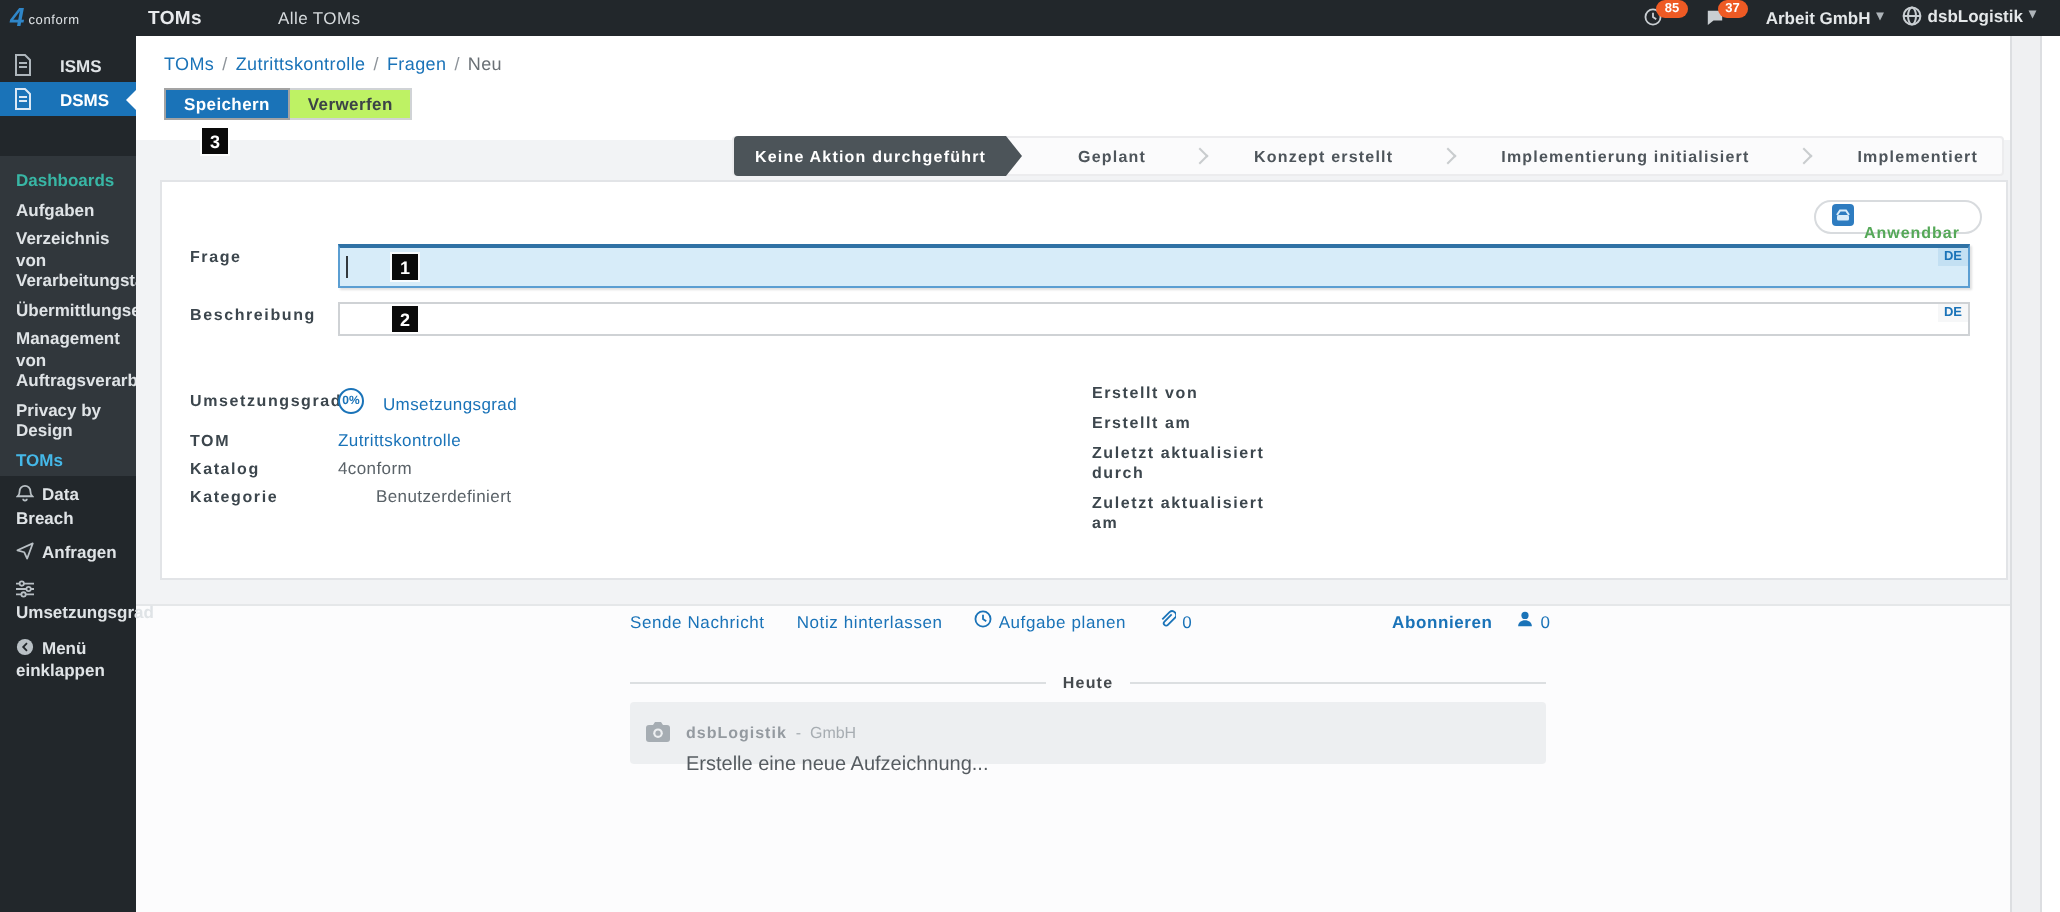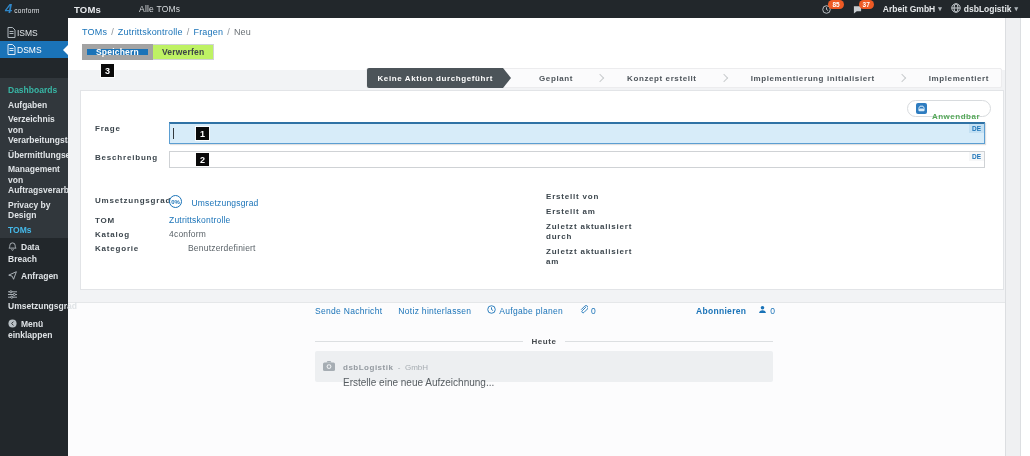--- a/index.html
+++ b/index.html
@@ -12,26 +12,26 @@
   .topbar { position:absolute; left:0; top:0; width:1030px; height:18px; background:#22272b; color:#e8eaed; display:flex; align-items:center; z-index:30; }
   .logo { width:68px; display:flex; align-items:center; padding-left:5px; cursor:pointer; }
   .logo-mark { color:#2f86c8; font-size:13px; font-weight:bold; font-style:italic; line-height:14px; }
   .logo-name { color:#dfe3e6; font-size:6.5px; margin-left:2px; margin-top:3px; letter-spacing:.3px; }
   .tb-title { font-size:9.5px; font-weight:bold; margin-left:6px; letter-spacing:.2px; }
   .tb-menu { font-size:8.5px; color:#d6dadd; margin-left:38px; letter-spacing:.2px; }
   .tb-right { position:absolute; right:12px; top:0; height:18px; display:flex; align-items:center; gap:9px; }
   .hbtn { display:flex; align-items:flex-start; color:#c9ced2; }
   .hbtn svg { margin-top:3px; }
   .cbadge { background:#ee5a24; color:#fff; font-size:6.5px; font-weight:bold; padding:1px 4px 1px; border-radius:6px; margin-left:-3px; line-height:7px; }
-  .tb-drop { display:flex; align-items:center; gap:3px; font-size:8.5px; font-weight:bold; color:#e4e7e9; }
+  .tb-drop { display:flex; align-items:flex-start; gap:3px; font-size:8.5px; font-weight:bold; color:#e4e7e9; }
   .caret { font-size:7px; color:#aeb4b9; }
 
   
   .sidebar { position:absolute; left:0; top:18px; width:68px; height:438px; background:#22272b; color:#dfe3e6; z-index:20; }
-  .mod { position:relative; display:flex; align-items:center; gap:1px; height:17px; padding-left:7px; font-size:8.5px; font-weight:normal; cursor:pointer; }
+  .mod { position:relative; display:flex; align-items:center; gap:14px; height:17px; padding-left:7px; font-size:8.5px; font-weight:bold; cursor:pointer; }
   .mods { padding-top:6px; }
   .mod .micon { color:#aeb6bc; display:flex; }
   .mod.active { background:#1a73b8; color:#fff; }
   .mod.active::after { content:""; position:absolute; right:0; top:50%; margin-top:-5px;
     border-top:5px solid transparent; border-bottom:5px solid transparent; border-right:5px solid #ffffff; }
   .submenu { position:absolute; left:0; top:60px; width:68px; height:160px; background:#31373c; padding:7px 0 0 8px; overflow:hidden; }
   .sm-item { font-size:8.5px; line-height:10.5px; font-weight:bold; color:#dfe3e6; margin-bottom:4px; width:62px; overflow:hidden; cursor:pointer; }
   .sm-item.teal { color:#38b6a5; }
   .sm-item.cyan { color:#45b8e8; }
   .sb-footer { position:absolute; left:0; top:224px; width:76px; padding-left:8px; }
@@ -45,21 +45,21 @@
   .gutter     { position:absolute; left:1005px; top:18px; width:15px; height:438px; background:#eff0f2; border-left:1px solid #dcdee1; }
   .scrollstrip{ position:absolute; left:1020px; top:18px; width:10px; height:438px; background:#ffffff; border-left:1px solid #dcdee1; cursor:pointer; }
 
   
   .breadcrumb { position:absolute; left:82px; top:27px; font-size:9px; color:#7a8187; display:flex; gap:4px; letter-spacing:.2px; }
   .bc-link { color:#1a73b8; cursor:pointer; }
   .bc-sep { color:#8d9399; }
   .bc-current { color:#6a7075; }
   .btn-row { position:absolute; left:82px; top:44px; display:flex; height:16px; }
   .btn { font-size:8.5px; font-weight:bold; padding:0 9px; display:flex; align-items:center; cursor:pointer; letter-spacing:.2px; }
-  .btn-primary { background:#1a73b8; color:#fff; border:5px solid #a3a3a3; }
+  .btn-primary { background:#1a73b8; color:#fff; border:1px solid #a3a3a3; }
   .btn-default { background:#bef264; color:#3c4347; border:1px solid #d0d3d6; border-left:none; }
 
   
   .statusbar { position:absolute; top:68px; right:28px; height:20px; display:flex; align-items:center; background:#fbfbfc; border:1px solid #ececee; border-radius:2px; padding-right:4px;gap:14px; }
   .step { font-size:8px; font-weight:bold; letter-spacing:.6px; color:#4e555b; padding:0 8px; height:20px; display:flex; align-items:center; cursor:pointer; white-space:nowrap; }
   .step.active { background:#4c5459; color:#fff; position:relative; margin-right:14px; padding:0 10px; border-radius:2px 0 0 2px; }
   .step.active::after { content:""; position:absolute; right:-8px; top:0;
     border-top:10px solid transparent; border-bottom:10px solid transparent; border-left:8px solid #4c5459; }
   .step-sep { width:6px; height:6px; border-top:1px solid #c9ccce; border-right:1px solid #c9ccce; transform:rotate(45deg); margin:0 2px; }
 

